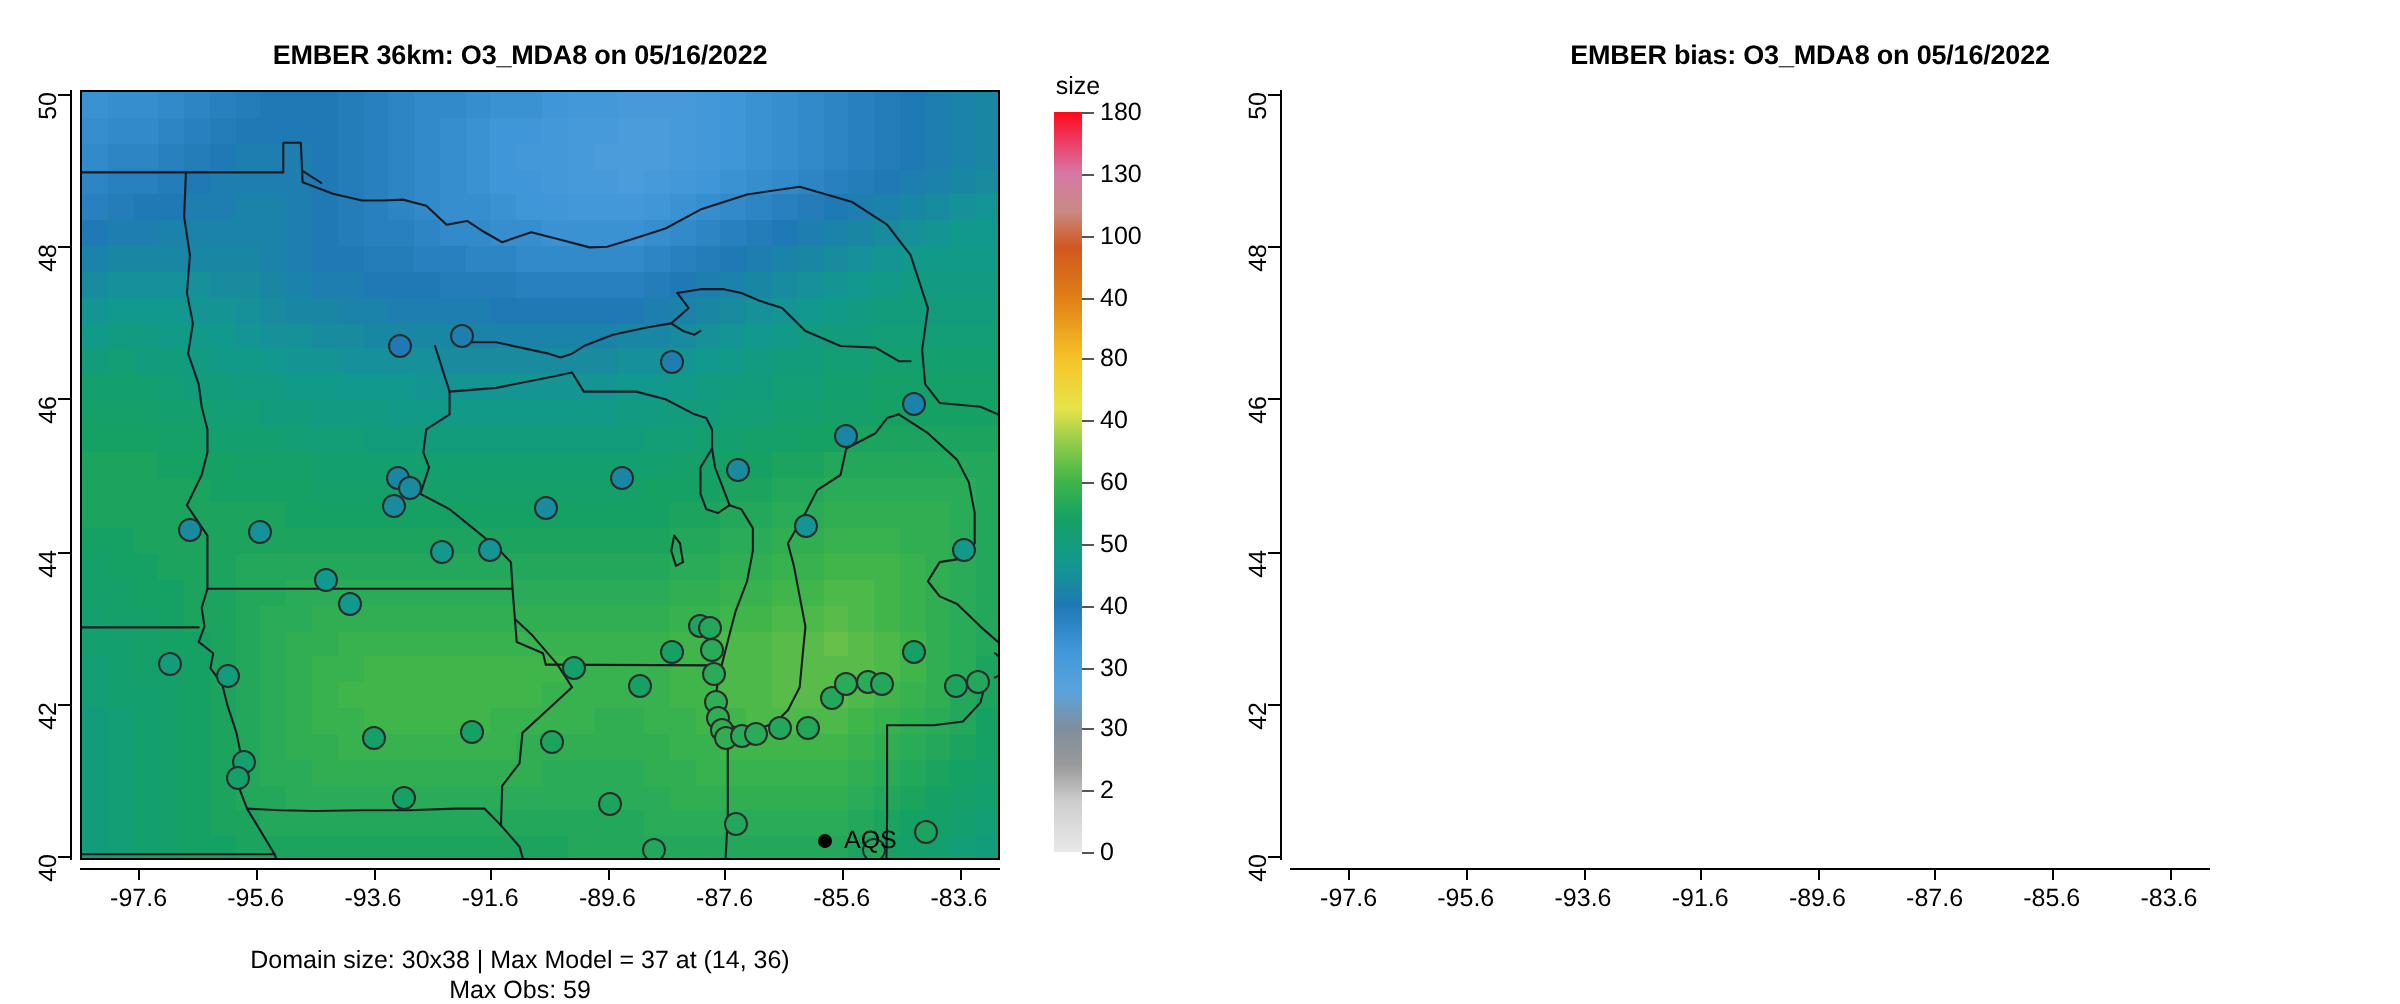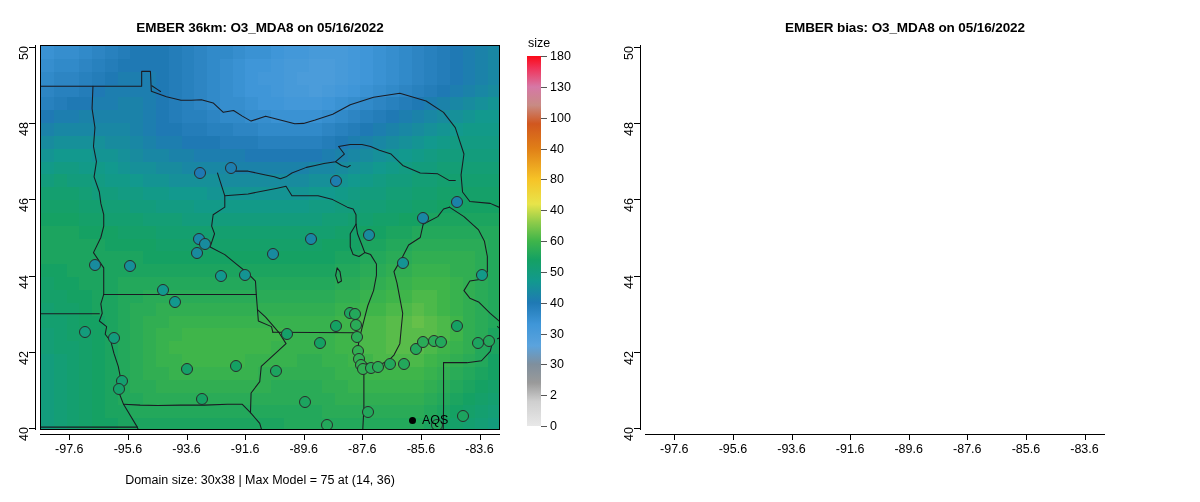--- a/index.html
+++ b/index.html
@@ -1283,21 +1283,22 @@
       <div class="cb-tick" style="top:92.5px;"></div>
       <div class="cb-lab" style="top:92.5px;">40</div>
       <div class="cb-tick" style="top:61.7px;"></div>
       <div class="cb-lab" style="top:61.7px;">100</div>
       <div class="cb-tick" style="top:30.8px;"></div>
       <div class="cb-lab" style="top:30.8px;">130</div>
       <div class="cb-tick" style="top:0.0px;"></div>
       <div class="cb-lab" style="top:0.0px;">180</div>
   </div>
   <div class="footer" id="footer-left">
-    <div>Domain size: 30x38 | Max Model = 75 at (14, 36)</div>
+    <div>Domain size: 30x38 | Max Model = 37 at (14, 36)</div>
+    <div>Max Obs: 59</div>
   </div>
 </div>
 
 <div class="panel" id="panel-right">
   <div class="panel-title" style="left:45px;">EMBER bias: O3_MDA8 on 05/16/2022</div>
 
   <div id="axis-right">
       <div class="axis-x" style="left:45px;top:422px;width:460px;"></div>
       <div class="axis-x" style="left:40px;top:33px;width:1px;height:385px;background:#000;"></div>
       <div class="tickx" style="left:74.3px;top:422px;"></div>

